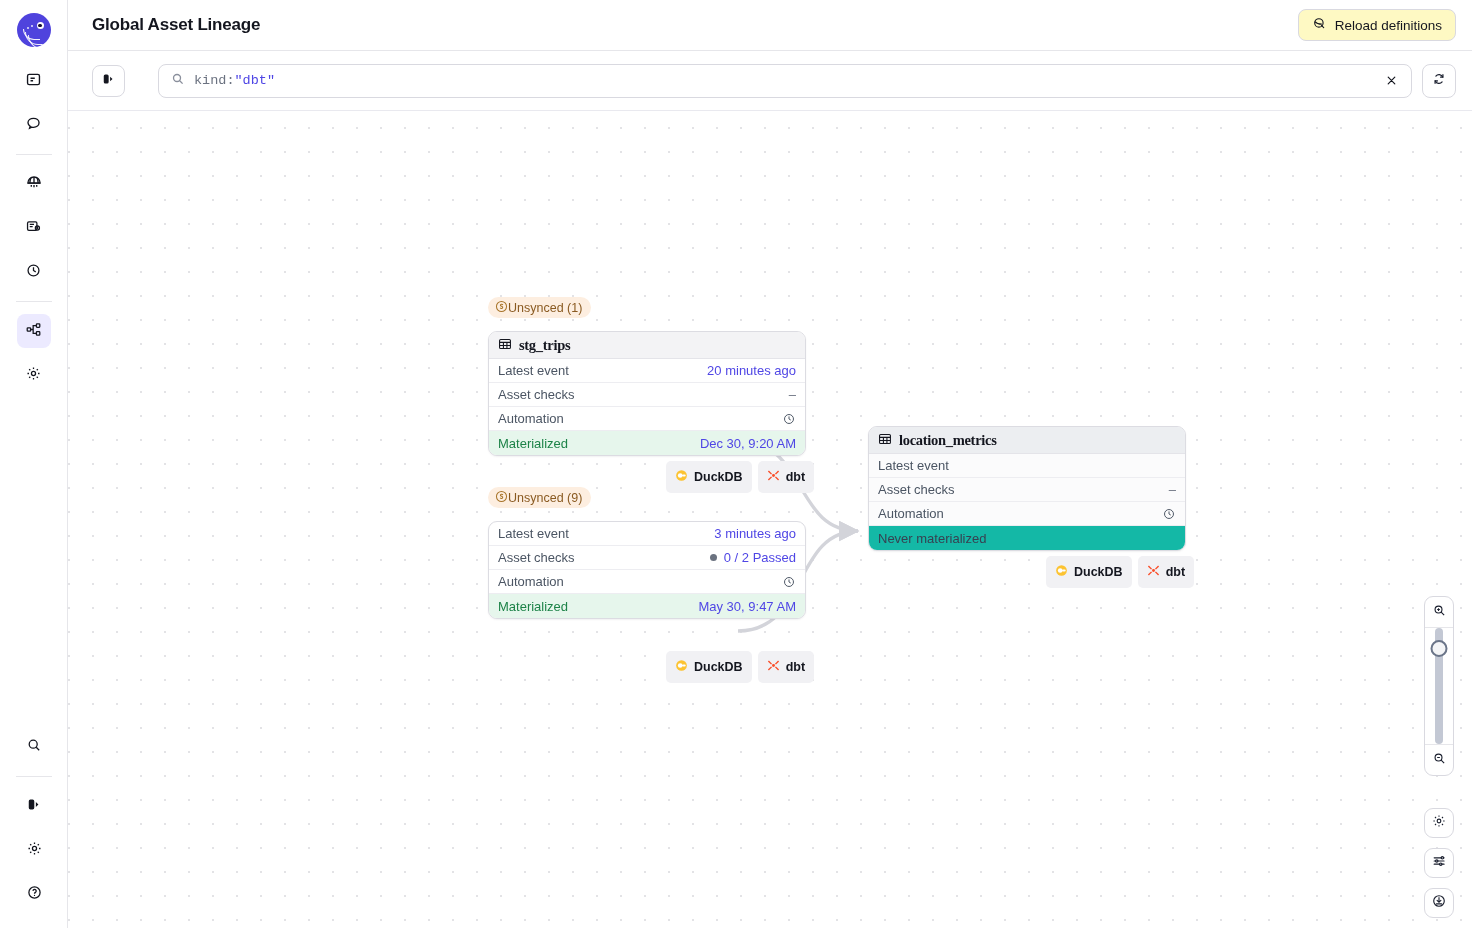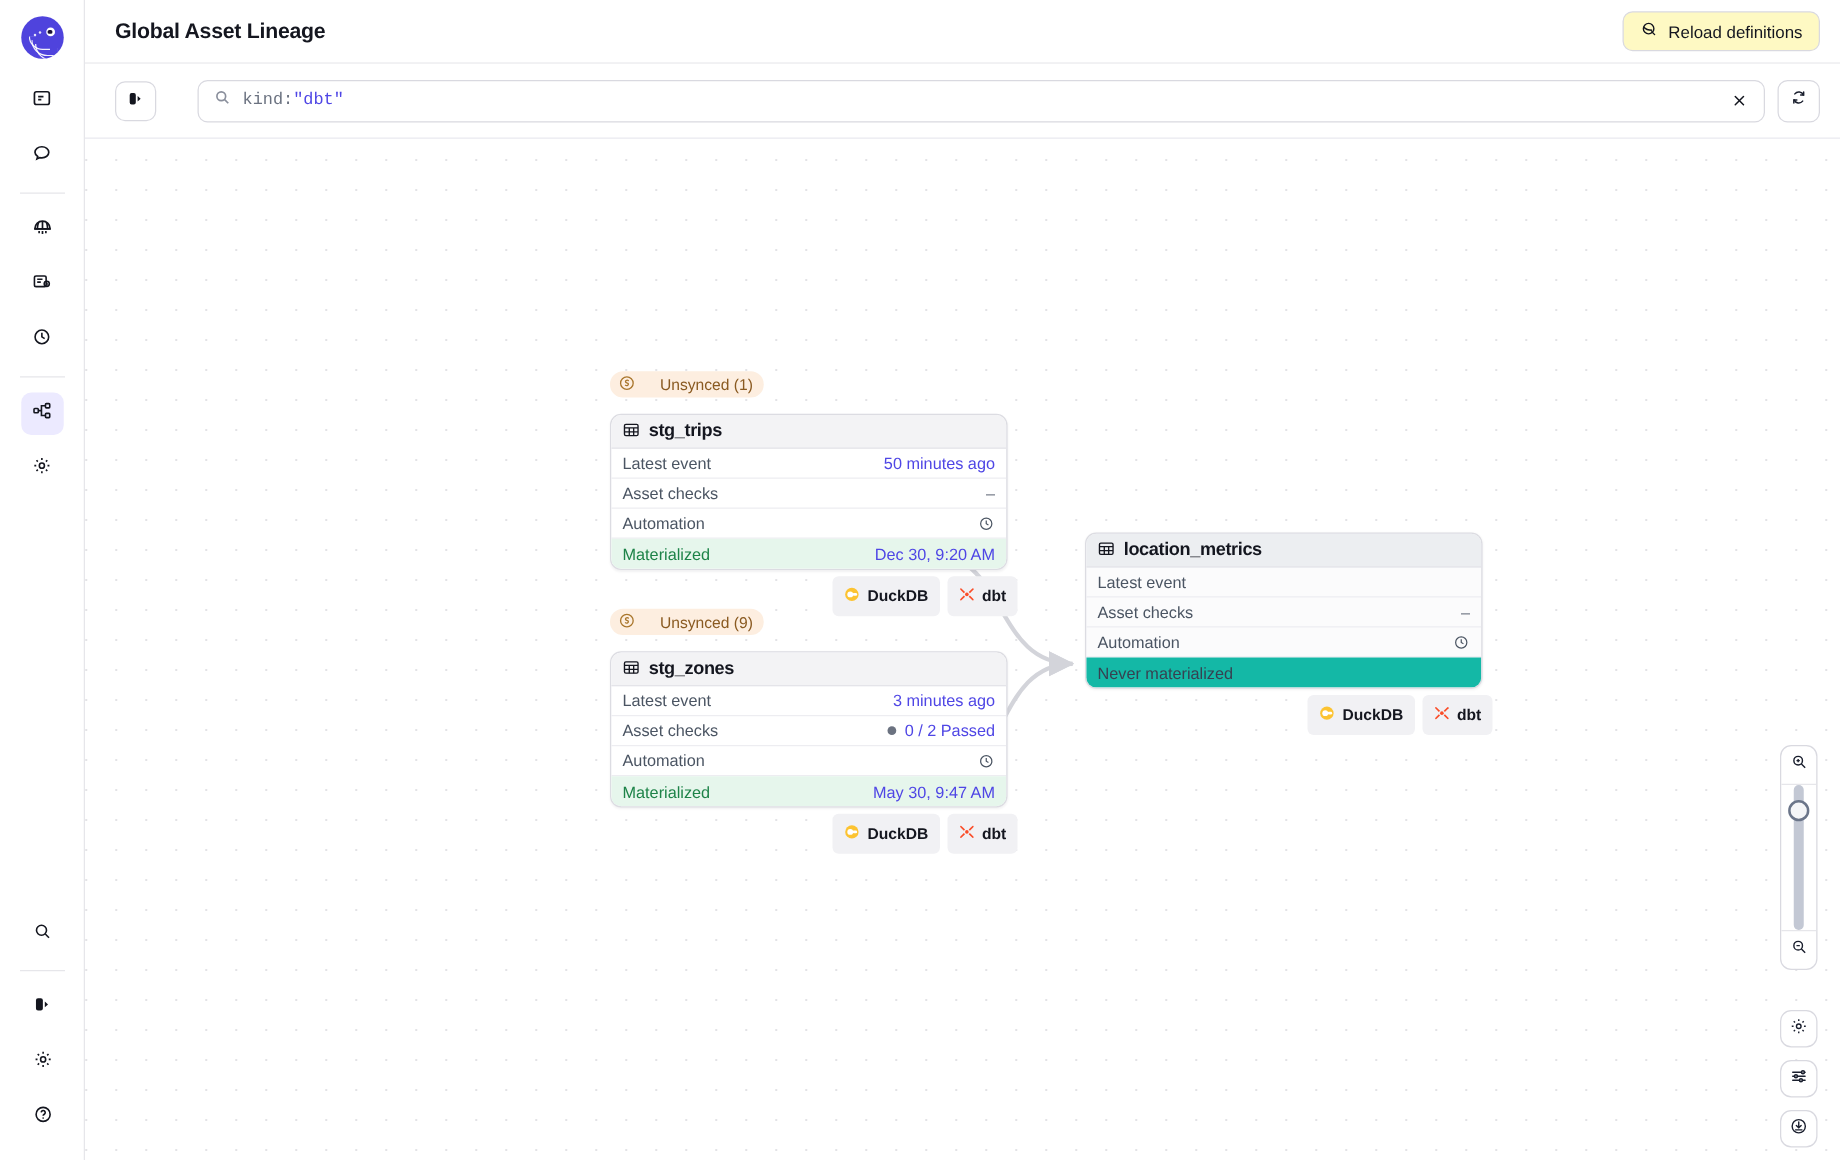--- a/index.html
+++ b/index.html
@@ -126,39 +126,39 @@
     font-size: 13.5px;
     cursor: pointer;
   }
   .node.ghost { border-color: #dcdce2; background: #fbfbfc; }
   .node-head {
     height: 27px; background: #f3f3f5; display: flex; align-items: center; gap: 7px;
     padding: 0 9px; border-bottom: 1px solid #e4e4e9;
   }
   .node.ghost .node-head { background: #eceef1; }
   .node-title {
-    font-family: Liberation Sans, sans-serif; font-weight: 700; font-size: 14.5px;
+    font-family: Liberation Serif, serif; font-weight: 700; font-size: 14.5px;
     color: #14161f; letter-spacing: -0.3px;
   }
   .row {
     height: 24px; display: flex; align-items: center; justify-content: space-between;
     padding: 0 9px; border-bottom: 1px solid #ededf1; color: #4b5563; font-size: 13px;
   }
   .row:last-child { border-bottom: none; gap: 10px; }
   .row .v { color: #4f46e5; font-size: 13px; display: flex; align-items: center; gap: 7px; }
   .row .v.dash { color: #6b7280; }
   .row.mat { background: #e6f6ec; border-bottom: none; }
   .row.mat .k { color: #1d8348; }
   .row.mat .v { color: #4f46e5; }
   .row.never { background: #14b8a6; border-bottom: none; color: #374151; }
   .check-dot { width: 7px; height: 7px; border-radius: 50%; background: #6b7280; display:inline-block; }
 
   .badge-unsynced {
     position: absolute;
-    display: inline-flex; align-items: center; gap: 20px;
+    display: inline-flex; align-items: center; gap: 0;
     height: 21px; padding: 0 9px 0 7px; border-radius: 11px;
     background: #fdeee0; color: #8a5a21; font-size: 12.5px; white-space: nowrap;
   }
   .tags { position: absolute; display: flex; gap: 6px; }
   .tag {
     display: inline-flex; align-items: center; gap: 6px;
     height: 21px; padding: 16px 9px; border-radius: 5px;
     background: #f1f1f4; font-size: 12.5px; font-weight: 700; color: #14161f;
     white-space: nowrap; cursor: pointer;
   }
@@ -390,21 +390,21 @@
           <span>
             <svg width="14" height="14" viewBox="0 0 16 16" fill="none" stroke="#14161f" stroke-width="1.25">
               <rect x="1.8" y="2.8" width="12.4" height="10.4" rx="1.3"></rect>
               <path d="M1.8 6.1h12.4M1.8 9.7h12.4M6.2 6.1v7.1M10.2 6.1v7.1"></path>
             </svg>
           </span>
           <span class="node-title">stg_trips</span>
         </div>
         <div class="row">
           <span class="k">Latest event</span>
-          <span class="v">50 minutes ago</span>
+          <span class="v">20 minutes ago</span>
         </div>
         <div class="row">
           <span class="k">Asset checks</span>
           <span class="v dash">–</span>
         </div>
         <div class="row">
           <span class="k">Automation</span>
           <span class="v">
             <svg width="14" height="14" viewBox="0 0 20 20" fill="none" stroke="#4b5563" stroke-width="1.4">
               <circle cx="10" cy="10" r="6.4"></circle>
@@ -447,29 +447,20 @@
         <span>
           <svg width="13" height="13" viewBox="0 0 16 16" fill="none" stroke="#a9762c" stroke-width="1.3">
             <circle cx="8" cy="8" r="6.2"></circle>
             <path d="M9.8 5.9c-.5-.6-1.3-.9-2.1-.7-1.2.3-1.5 1.8-.3 2.3l1.3.6c1.2.5.9 2-.3 2.3-.8.2-1.6-.1-2.1-.7"></path>
           </svg>
         </span>
         <span>Unsynced (9)</span>
       </div>
 
       <div class="node" style="left:420px; top:410px;">
-        <div class="node-head">
-          <span>
-            <svg width="14" height="14" viewBox="0 0 16 16" fill="none" stroke="#14161f" stroke-width="1.25">
-              <rect x="1.8" y="2.8" width="12.4" height="10.4" rx="1.3"></rect>
-              <path d="M1.8 6.1h12.4M1.8 9.7h12.4M6.2 6.1v7.1M10.2 6.1v7.1"></path>
-            </svg>
-          </span>
-          <span class="node-title">stg_zones</span>
-        </div>
         <div class="row">
           <span class="k">Latest event</span>
           <span class="v">3 minutes ago</span>
         </div>
         <div class="row">
           <span class="k">Asset checks</span>
           <span class="v">
             <span class="check-dot"></span>
             <span>0 / 2 Passed</span>
           </span>

